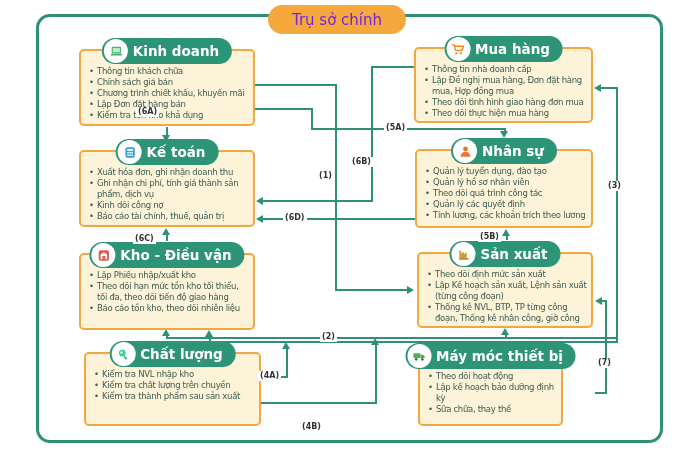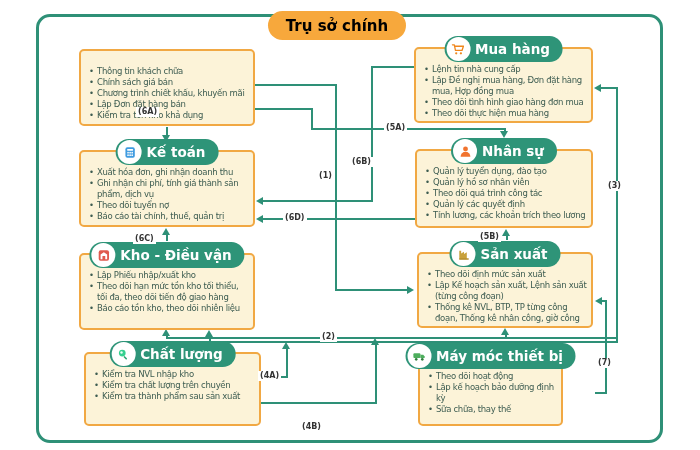--- a/index.html
+++ b/index.html
@@ -2,22 +2,22 @@
 <html><head>
 <meta charset="utf-8">
 <style>
   html,body{margin:0;padding:0;background:#fff;}
   .stage{position:relative;width:700px;height:450px;background:#ffffff;
          font-family:"DejaVu Sans",sans-serif;overflow:hidden;}
   
   .frame{position:absolute;left:36px;top:14px;width:621px;height:423px;
          border:3px solid #2E9077;border-radius:14px;z-index:0;}
   
-  .hq{position:absolute;left:268px;top:11px;width:138px;height:29px;border-radius:15px;
-      background:#F7A83C;color:#000000;font-weight:bold;font-size:15px;
+  .hq{position:absolute;left:268px;top:5px;width:138px;height:29px;border-radius:15px;
+      background:#F7A83C;color:#6d28d9;font-weight:normal;font-size:15px;
       display:flex;align-items:center;justify-content:center;z-index:6;}
   
   .dept{position:absolute;background:#FCF3D8;border:2.5px solid #F1A843;border-radius:5px;
         padding:15px 4px 2px 5px;box-sizing:border-box;z-index:2;}
   .dept ul{margin:0;padding:0;list-style:none;}
   .dept li{font-size:8.5px;line-height:11px;letter-spacing:-0.3px;color:#3D5C51;
            padding-left:11px;position:relative;}
   .dept li::before{content:"•";position:absolute;left:3px;}
   .pill{position:absolute;top:-13px;left:50%;transform:translateX(-50%);
         display:inline-flex;align-items:center;gap:5px;background:#2E9478;border-radius:14px;
@@ -128,20 +128,30 @@
   <span class="clb lb4b">(4B)</span>
   <span class="clb lb5a">(5A)</span>
   <span class="clb lb5b">(5B)</span>
   <span class="clb lb6a">(6A)</span>
   <span class="clb lb6b">(6B)</span>
   <span class="clb lb6c">(6C)</span>
   <span class="clb lb6d">(6D)</span>
   <span class="clb lb7">(7)</span>
 
   <div class="dept b-kd">
+    <div class="pill">
+      <span class="icirc">
+        <svg viewBox="0 0 16 16">
+            <rect x="3" y="3" width="10" height="7" rx="1" fill="#4caf6e"></rect>
+            <rect x="4.2" y="4.2" width="7.6" height="4.6" fill="#bfe8cc"></rect>
+            <rect x="2" y="10.5" width="12" height="1.8" rx="0.9" fill="#4caf6e"></rect>
+          </svg>
+      </span>
+      <span class="ttl">Kinh doanh</span>
+    </div>
     <ul>
       <li>Thông tin khách chữa</li>
       <li>Chính sách giá bán</li>
       <li>Chương trình chiết khấu, khuyến mãi</li>
       <li>Lập Đơn đặt hàng bán</li>
       <li>Kiểm tra tồn kho khả dụng</li>
     </ul>
   </div>
 
   <div class="dept b-mh">
@@ -149,21 +159,21 @@
       <span class="icirc">
         <svg viewBox="0 0 16 16">
             <path d="M2 3h2l1.2 6h7l1.5-4.5H5" fill="none" stroke="#f0861c" stroke-width="1.4" stroke-linecap="round" stroke-linejoin="round"></path>
             <circle cx="6" cy="12" r="1.2" fill="#f0861c"></circle>
             <circle cx="11" cy="12" r="1.2" fill="#f0861c"></circle>
           </svg>
       </span>
       <span class="ttl">Mua hàng</span>
     </div>
     <ul>
-      <li>Lệnh tin nhà cung cấp</li>
+      <li>Thông tin nhà doanh cấp</li>
       <li>Lập Đề nghị mua hàng, Đơn đặt hàng mua, Hợp đồng mua</li>
       <li>Theo dõi tình hình giao hàng đơn mua</li>
       <li>Theo dõi thực hiện mua hàng</li>
     </ul>
   </div>
 
   <div class="dept b-kt">
     <div class="pill">
       <span class="icirc">
         <svg viewBox="0 0 16 16">
@@ -175,21 +185,21 @@
             <circle cx="5.8" cy="10.8" r="0.9" fill="#fff"></circle>
             <circle cx="8" cy="10.8" r="0.9" fill="#fff"></circle>
             <circle cx="10.2" cy="10.8" r="0.9" fill="#fff"></circle>
           </svg>
       </span>
       <span class="ttl">Kế toán</span>
     </div>
     <ul>
       <li>Xuất hóa đơn, ghi nhận doanh thu</li>
       <li>Ghi nhận chi phí, tính giá thành sản phẩm, dịch vụ</li>
-      <li>Theo dõi tuyển nợ</li>
+      <li>Kinh dõi công nợ</li>
       <li>Báo cáo tài chính, thuế, quản trị</li>
     </ul>
   </div>
 
   <div class="dept b-ns">
     <div class="pill">
       <span class="icirc">
         <svg viewBox="0 0 16 16">
             <circle cx="8" cy="5.2" r="2.6" fill="#f1732e"></circle>
             <path d="M2.8 13.5a5.2 5.2 0 0 1 10.4 0z" fill="#f1732e"></path>

